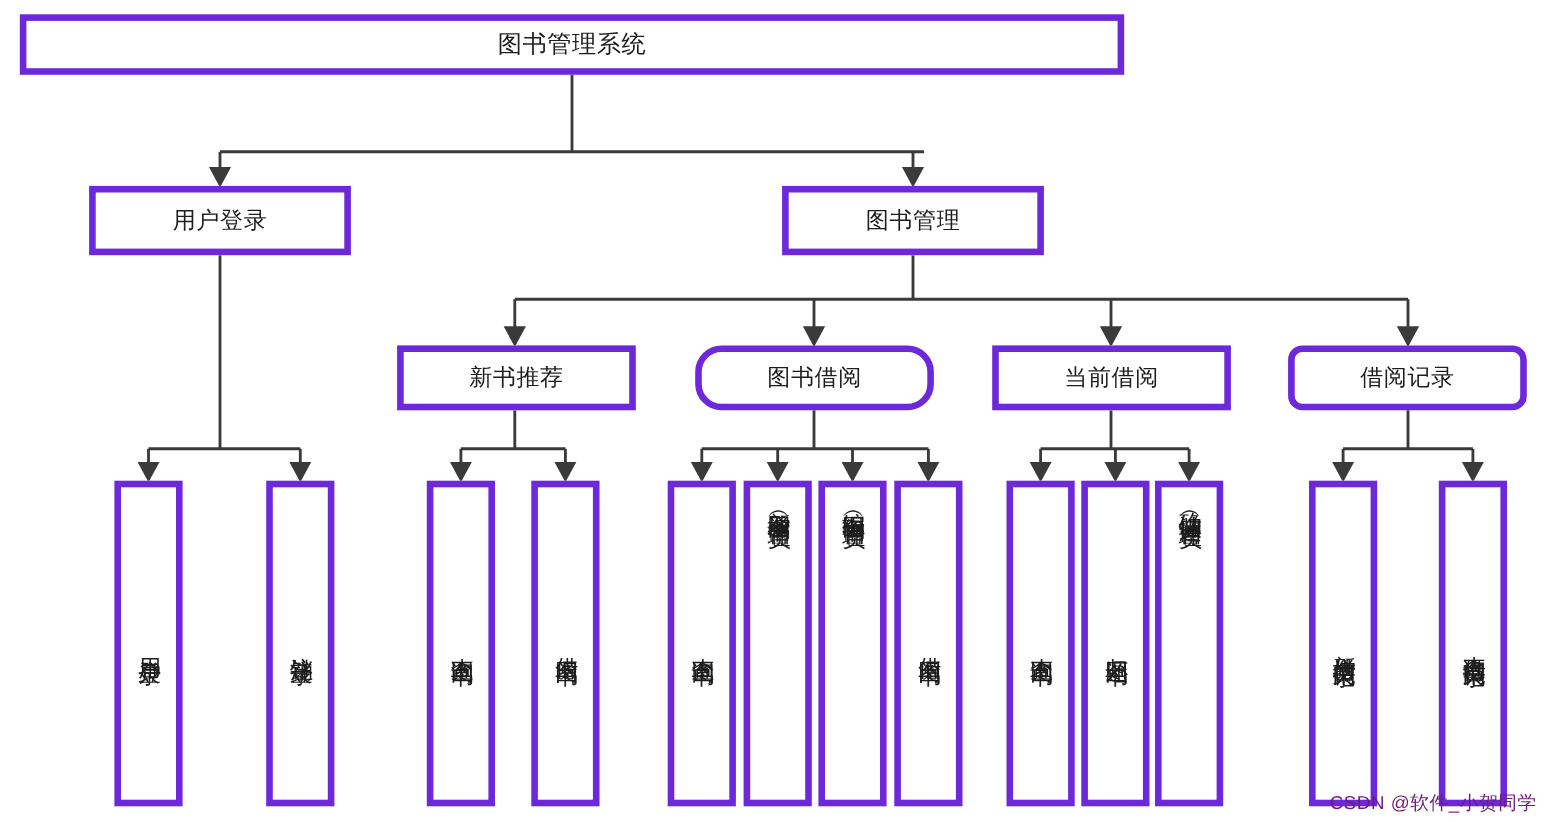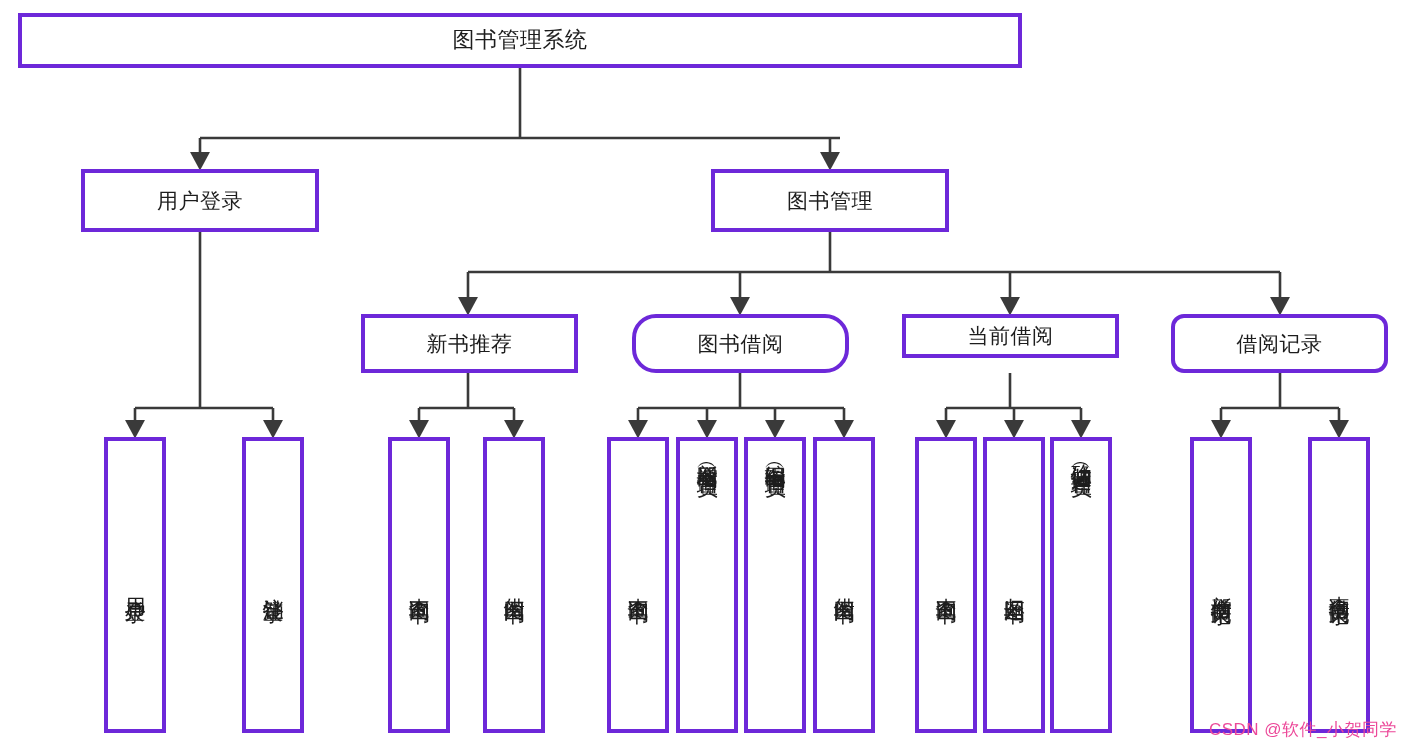--- a/index.html
+++ b/index.html
@@ -22,21 +22,21 @@
     position: absolute;
     left: 0;
     top: 0;
     width: 1405px;
     height: 747px;
     pointer-events: none;
   }
   .node {
     position: absolute;
     box-sizing: border-box;
-    border: 4px solid #6d28d9;
+    border: 6px solid #6d28d9;
     background: #ffffff;
     display: flex;
     align-items: center;
     justify-content: center;
     color: #1d1d1d;
   }
   .node-label {
     display: block;
     white-space: nowrap;
     letter-spacing: 0.5px;
@@ -65,21 +65,21 @@
   }
   .node-v.center-text {
     align-items: center;
     padding-top: 0;
   }
   #watermark {
     position: absolute;
     right: 8px;
     bottom: 6px;
     font-size: 17px;
-    color: #ec4899;
+    color: #701a75;
     letter-spacing: 0.5px;
     white-space: nowrap;
   }
 </style>
 </head>
 <body>
 
 <div id="diagram-root">
 
   <svg id="edges-layer" viewBox="0 0 1405 747" width="1405" height="747" xmlns="http://www.w3.org/2000/svg">
@@ -154,21 +154,21 @@
   <div class="node node-h" style="left:711px; top:169px; width:238px; height:63px;">
     <span class="node-label">图书管理</span>
   </div>
 
   <div class="node node-h" style="left:361px; top:314px; width:217px; height:59px;">
     <span class="node-label">新书推荐</span>
   </div>
   <div class="node node-h" style="left:632px; top:314px; width:217px; height:59px;border-radius:24px;">
     <span class="node-label">图书借阅</span>
   </div>
-  <div class="node node-h" style="left:902px; top:314px; width:217px; height:44px;">
+  <div class="node node-h" style="left:902px; top:314px; width:217px; height:59px;">
     <span class="node-label">当前借阅</span>
   </div>
   <div class="node node-h" style="left:1171px; top:314px; width:217px; height:59px;border-radius:13px;">
     <span class="node-label">借阅记录</span>
   </div>
 
   <div class="node node-v center-text" style="left:104px; top:437px; width:62px; height:296px;">
     <span class="node-label">用户登录</span>
   </div>
   <div class="node node-v center-text" style="left:242px; top:437px; width:62px; height:296px;">

